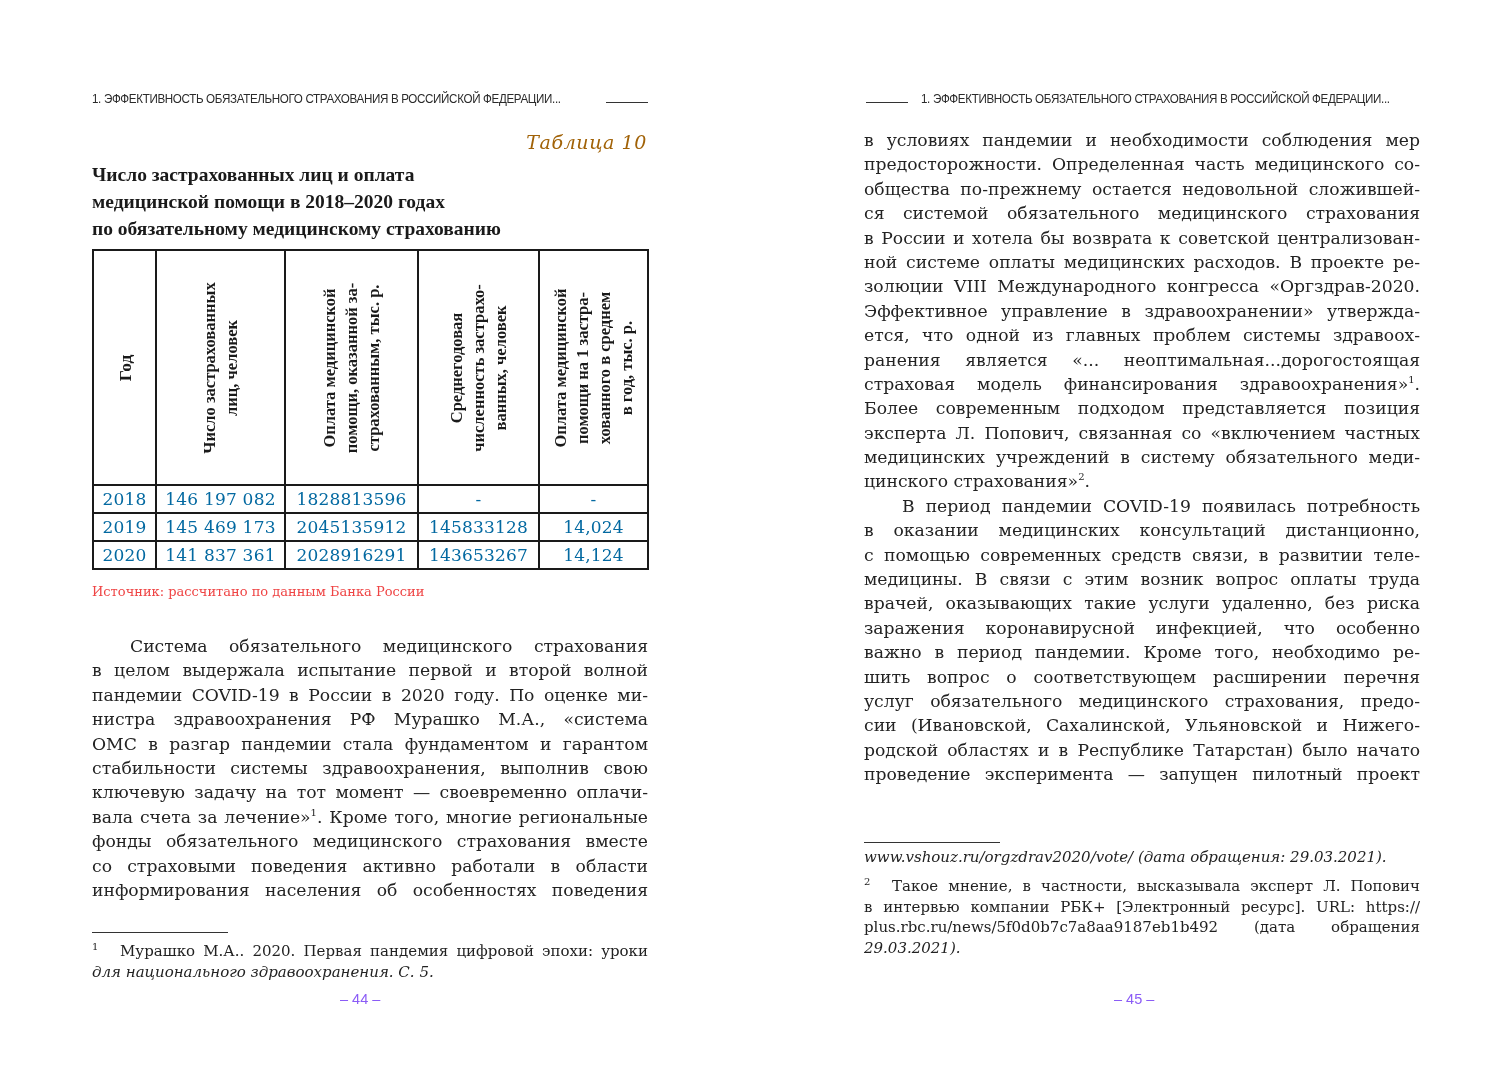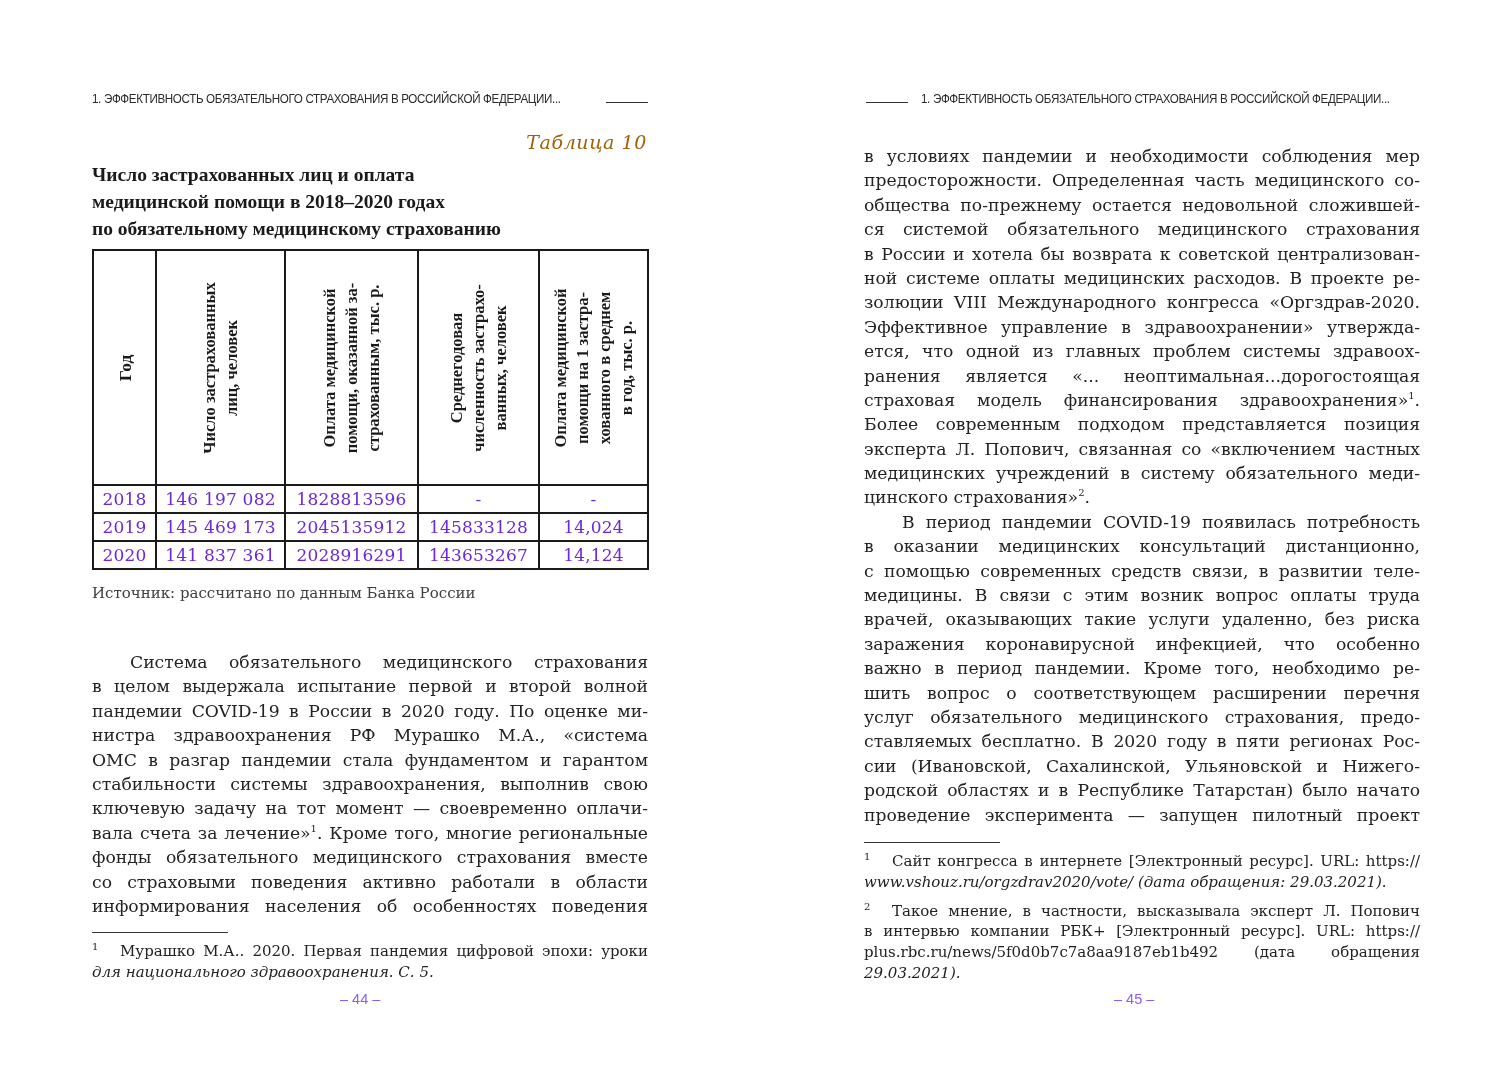--- a/index.html
+++ b/index.html
@@ -47,33 +47,32 @@
     font-weight: normal;
   }
   .data-table th .vt {
     position: absolute; left: 50%; top: 50%;
     transform: translate(-50%, -50%) rotate(-90deg);
     width: 225px; text-align: center; font-size: 16.5px; line-height: 22px;
     color: #1a1a1a;
   }
   .data-table th .vt.bold { font-weight: bold; }
   .data-table th .vt.year { font-size: 17.5px; font-weight: bold; }
-  .data-table td { height: 26px; color: #6d28d9; letter-spacing: 0.2px; }
+  .data-table td { height: 26px; color: #0369a1; letter-spacing: 0.2px; }
   .c1 { width: 61px; } .c2 { width: 127px; } .c3 { width: 131px; }
   .c4 { width: 119px; } .c5 { width: 107px; }
 
   .source {
-    position: absolute; top: 571px; left: 92px; font-size: 15px; color: #404040;
+    position: absolute; top: 571px; left: 92px; font-size: 13px; color: #ef4444;
     white-space: nowrap;
   }
 
   .body-text {
     position: absolute; font-size: 17.2px; line-height: 24.4px; color: #232323;
     text-align: justify;
-    margin-top: 16px;
   }
   .left .body-text { top: 621px; left: 92px; width: 556px; }
   .right .body-text { top: 115px; left: 108px; width: 556px; }
   .body-text .line { display: block; white-space: nowrap; text-align-last: justify; height: 24.4px; }
   .body-text .line.last { text-align-last: left; }
   .body-text .indent { padding-left: 38px; }
   sup { font-size: 10px; vertical-align: 7px; line-height: 0; }
 
   .fn-rule { position: absolute; height: 1px; background: #333; width: 136px; }
   .left .fn-rule { top: 919px; left: 92px; }
@@ -222,30 +221,28 @@
     <span class="line last"><span>цинского страхования»</span><sup>2</sup><span>.</span></span>
     <span class="line indent">В период пандемии COVID-19 появилась потребность</span>
     <span class="line">в оказании медицинских консультаций дистанционно,</span>
     <span class="line">с помощью современных средств связи, в развитии теле-</span>
     <span class="line">медицины. В связи с этим возник вопрос оплаты труда</span>
     <span class="line">врачей, оказывающих такие услуги удаленно, без риска</span>
     <span class="line">заражения коронавирусной инфекцией, что особенно</span>
     <span class="line">важно в период пандемии. Кроме того, необходимо ре-</span>
     <span class="line">шить вопрос о соответствующем расширении перечня</span>
     <span class="line">услуг обязательного медицинского страхования, предо-</span>
-    <span class="line">ставляемых бесплатно. В 2020 году в пяти регионах Рос-</span>
     <span class="line">сии (Ивановской, Сахалинской, Ульяновской и Нижего-</span>
     <span class="line">родской областях и в Республике Татарстан) было начато</span>
     <span class="line">проведение эксперимента — запущен пилотный проект</span>
   </div>
 
   <div class="fn-rule"></div>
   <div class="footnotes">
     <div class="fn-item">
-      <span class="fn-line"><span class="fn-num">1</span><span>Сайт конгресса в интернете [Электронный ресурс]. URL: https://</span></span>
       <span class="fn-line last">www.vshouz.ru/orgzdrav2020/vote/ (дата обращения: 29.03.2021).</span>
     </div>
     <div class="fn-item">
       <span class="fn-line"><span class="fn-num">2</span><span>Такое мнение, в частности, высказывала эксперт Л. Попович</span></span>
       <span class="fn-line">в интервью компании РБК+ [Электронный ресурс]. URL: https://</span>
       <span class="fn-line">plus.rbc.ru/news/5f0d0b7c7a8aa9187eb1b492 (дата обращения</span>
       <span class="fn-line last">29.03.2021).</span>
     </div>
   </div>
 

